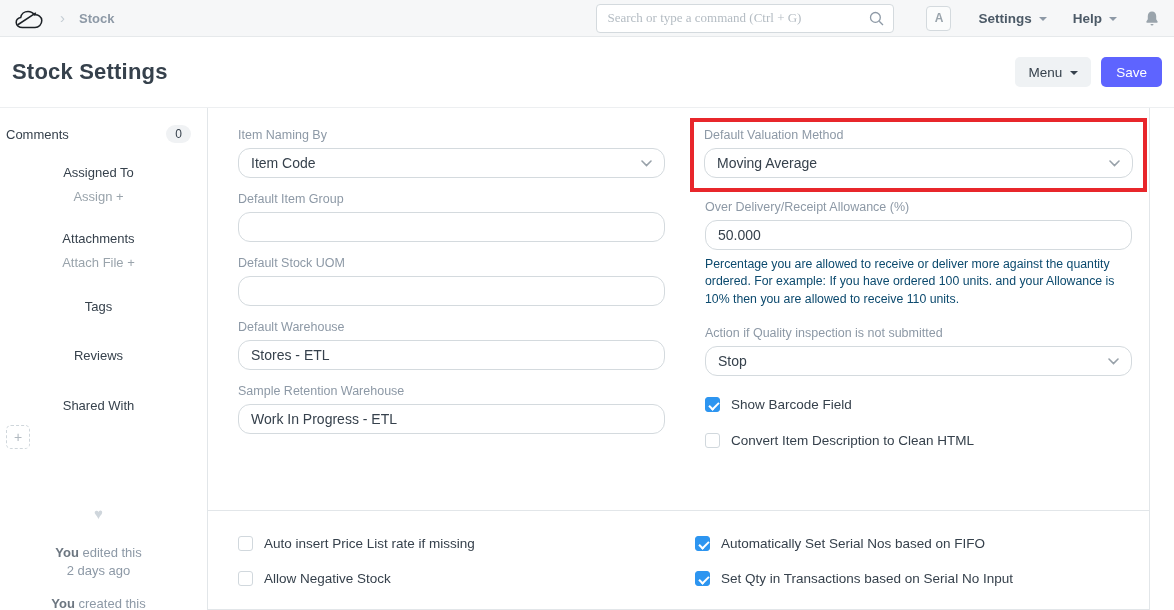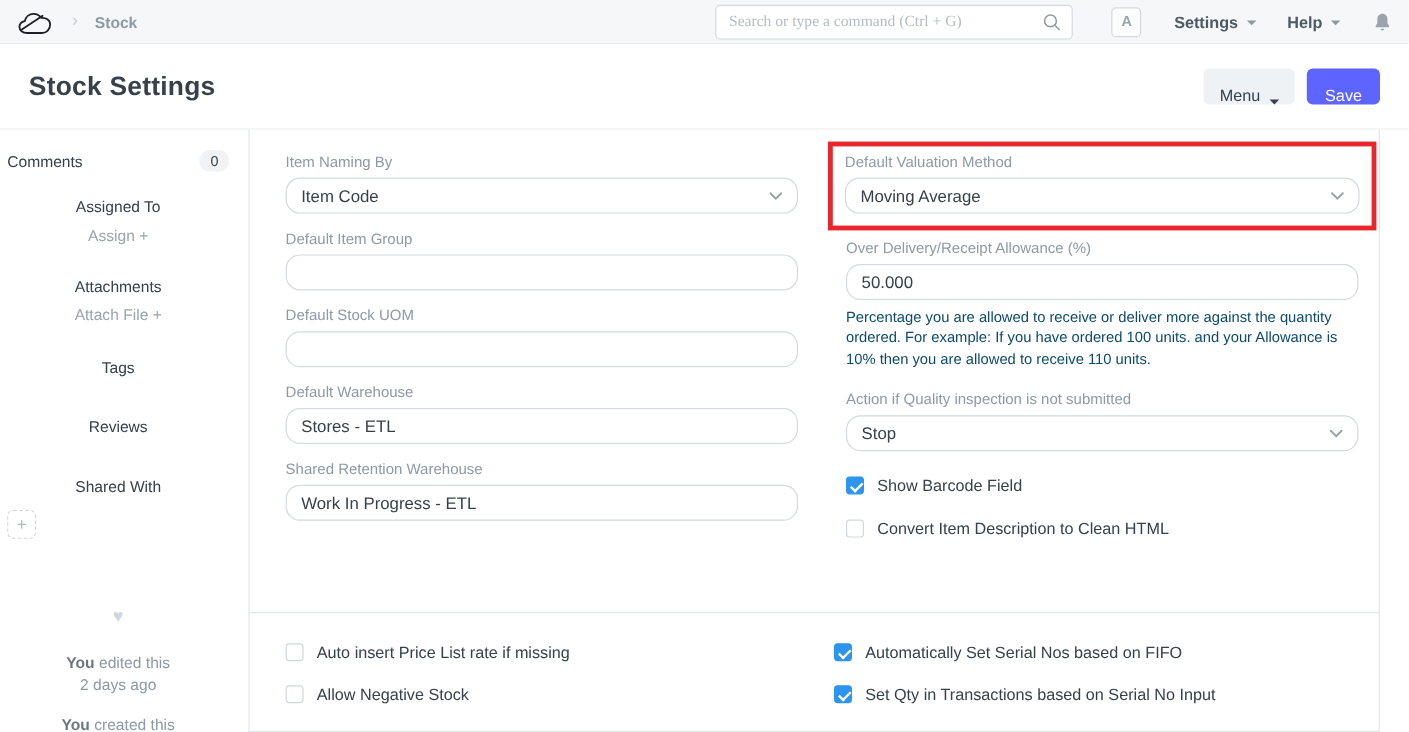--- a/index.html
+++ b/index.html
@@ -35,29 +35,29 @@
     display:flex; align-items:center; gap:7px; color:#4c5a67;
     font-weight:700; font-size:13.5px; margin:0 13px; cursor:pointer;
   }
   .caret {
     width:0; height:0; border-left:4px solid transparent; border-right:4px solid transparent;
     border-top:4px solid #8d99a6; display:inline-block; margin-top:1px;
   }
   .bell { margin-left:14px; display:flex; align-items:center; cursor:pointer; }
   
   .page-head {
-    display:flex; align-items:center; padding:0 24px; height:71px;
+    display:flex; align-items:center; padding:0 12px; height:71px;
     border-bottom:1px solid #edeff1; background:#fff;
   }
   .page-title { font-size:22px; font-weight:700; color:#36414c; letter-spacing:.2px; }
   .head-actions { margin-left:auto; display:flex; gap:10px; }
   .btn {
     height:30px; border:none; border-radius:5px; font-size:13.5px;
     font-family:"Liberation Sans",sans-serif; cursor:pointer;
-    display:flex; align-items:flex-end; gap:8px; padding:0 13px;
+    display:flex; align-items:center; gap:8px; padding:0 13px;
   }
   .btn-default { background:#eff2f4; color:#36414c; }
   .btn-default .caret { border-top-color:#36414c; }
   .btn-primary { background:#5e64ff; color:#fff; padding:0 15px; }
   
   .layout { display:flex; height:502px; }
   .sidebar { width:207px; flex:none; padding:17px 16px 0 6px; font-size:13px;text-align:center; }
   .main {
     width:943px; flex:none; border-left:1px solid #e2e6e9; border-right:1px solid #e2e6e9;
     display:flex; flex-direction:column;
@@ -222,21 +222,21 @@
         </div>
         <div class="fg">
           <label>Default Stock UOM</label>
           <input class="control" value="" style="">
         </div>
         <div class="fg">
           <label>Default Warehouse</label>
           <input class="control" value="Stores - ETL" style="">
         </div>
         <div class="fg">
-          <label>Shared Retention Warehouse</label>
+          <label>Sample Retention Warehouse</label>
           <input class="control" value="Work In Progress - ETL" style="">
         </div>
       </div>
 
       <div class="col">
         <div class="red-box">
           <div>
             <label style="display:block;font-size:12.5px;color:#8d99a6;margin-bottom:6px">Default Valuation Method</label>
             <div class="control select">
               <span>Moving Average</span>

